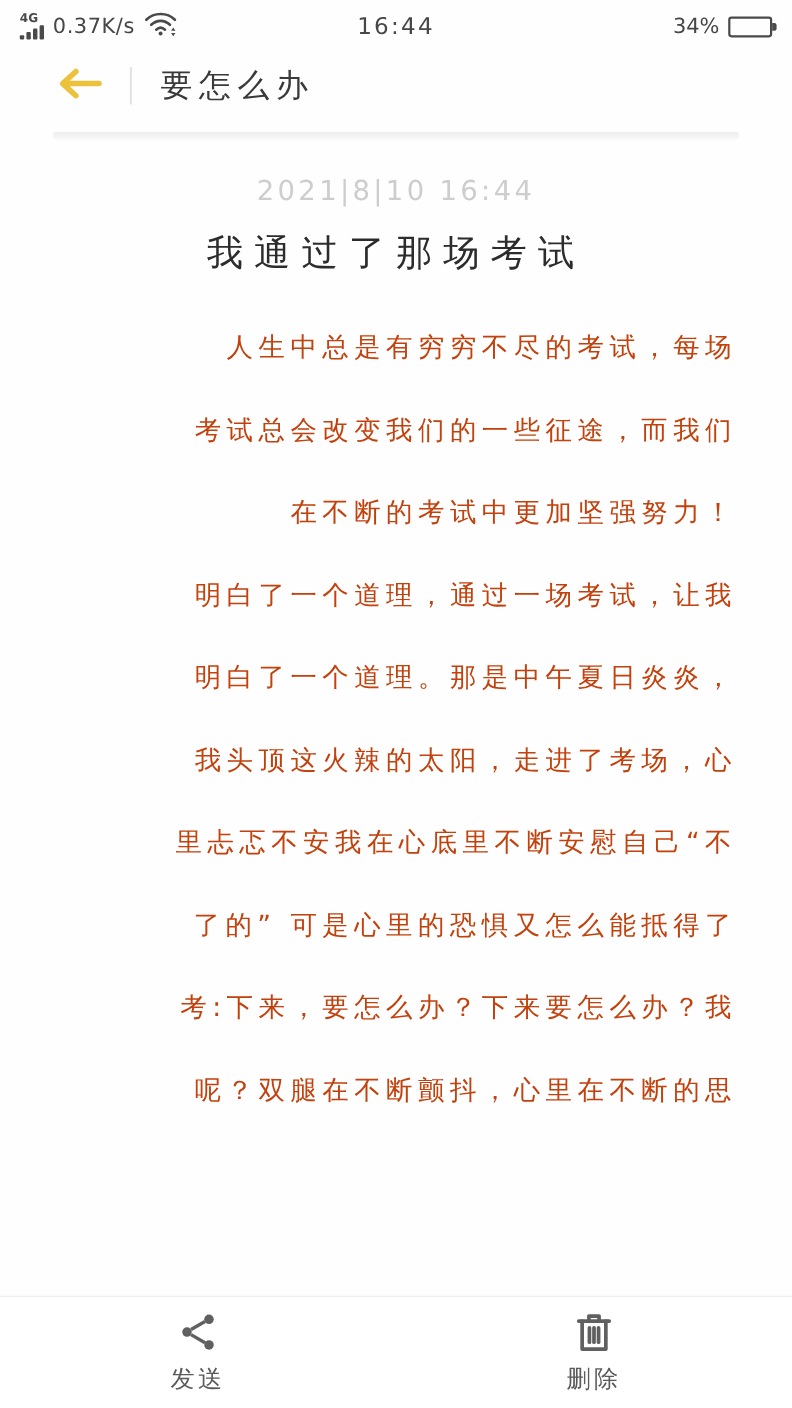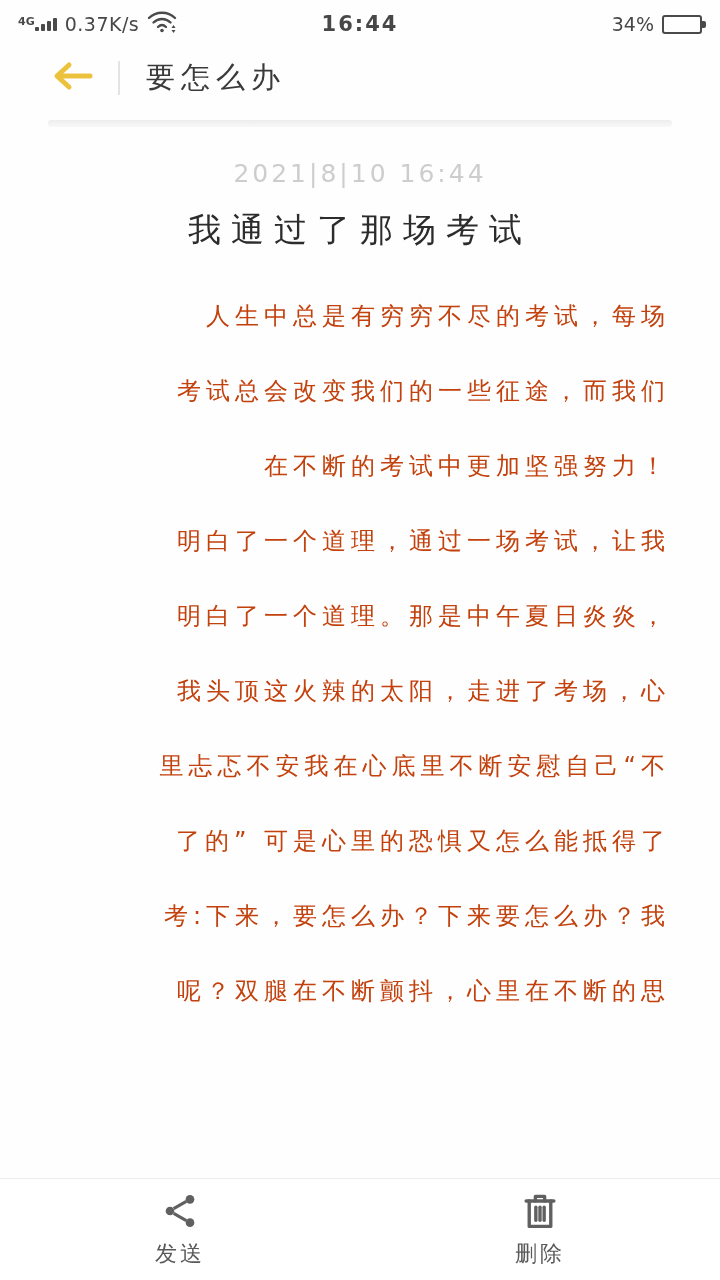--- a/index.html
+++ b/index.html
@@ -15,30 +15,30 @@
   
   .status-bar {
     height: 42px;
     display: flex;
     align-items: center;
     justify-content: space-between;
     padding: 6px 18px 0 18px;
     color: #4a4a4a;
   }
   .sb-left, .sb-right { display: flex; align-items: center; gap: 8px; }
-  .signal-wrap { display: flex; align-items: flex-start; }
+  .signal-wrap { display: flex; flex-direction: column; align-items: flex-start; }
   .signal-4g { font-size: 11px; font-weight: bold; line-height: 10px; color: #4a4a4a; }
   .signal-bars { display: flex; align-items: flex-end; gap: 2px; height: 14px; }
   .signal-bars i { display: block; width: 4px; background: #4a4a4a; border-radius: 1px; }
   .signal-bars i:nth-child(1) { height: 4px; }
   .signal-bars i:nth-child(2) { height: 7px; }
   .signal-bars i:nth-child(3) { height: 10px; }
   .signal-bars i:nth-child(4) { height: 13px; }
   .sb-speed { font-size: 19px; color: #474747; letter-spacing: 0.5px; }
-  .sb-time { font-size: 21px; color: #474747; letter-spacing: 2px; position: absolute; left: 50%; transform: translateX(-50%); font-weight: bold; }
+  .sb-time { font-size: 21px; color: #474747; letter-spacing: 2px; position: absolute; left: 50%; transform: translateX(-50%); }
   .sb-batt-pct { font-size: 19px; color: #474747; }
   .battery { position: relative; width: 40px; height: 19px; border: 2px solid #4a4a4a; border-radius: 3px; padding: 2px; }
   .battery::after { content: ""; position: absolute; right: -6px; top: 4px; width: 4px; height: 7px; background: #4a4a4a; border-radius: 0 2px 2px 0; }
   .battery-fill { height: 100%; background: #4f4f4f; border-radius: 1px; }
 
   
   .header { height: 72px; display: flex; align-items: center; padding-left: 52px; }
   .back-btn { display: flex; align-items: center; cursor: pointer; }
   .header-sep { width: 2px; height: 34px; background: #e4e4e4; margin: 0 26px 0 24px; }
   .header-title { font-size: 29px; color: #3a3a3a; letter-spacing: 6px; }

